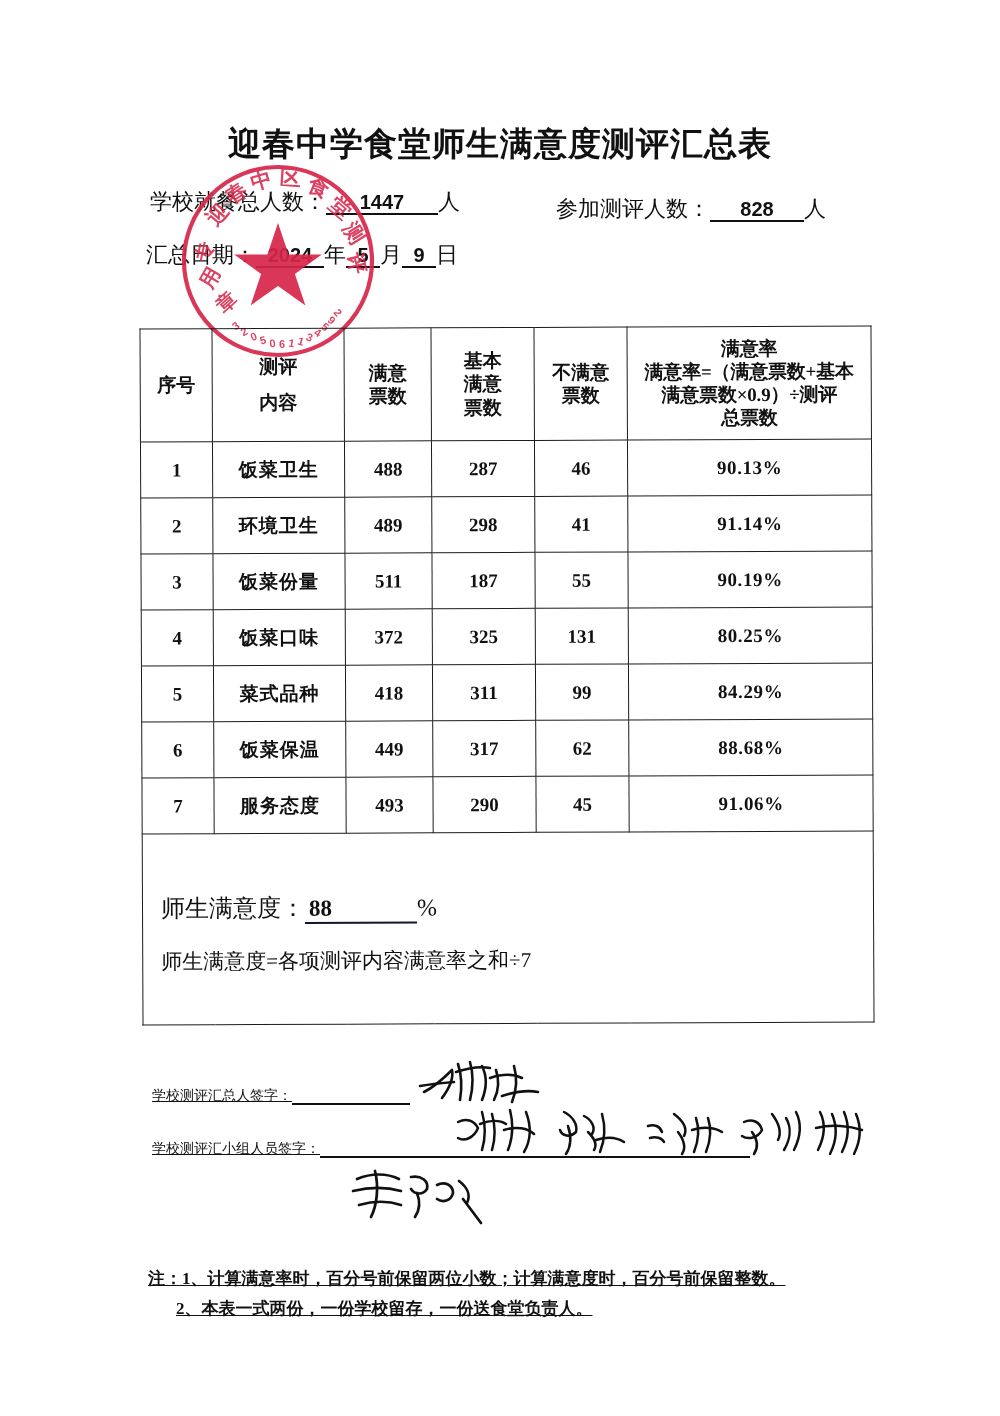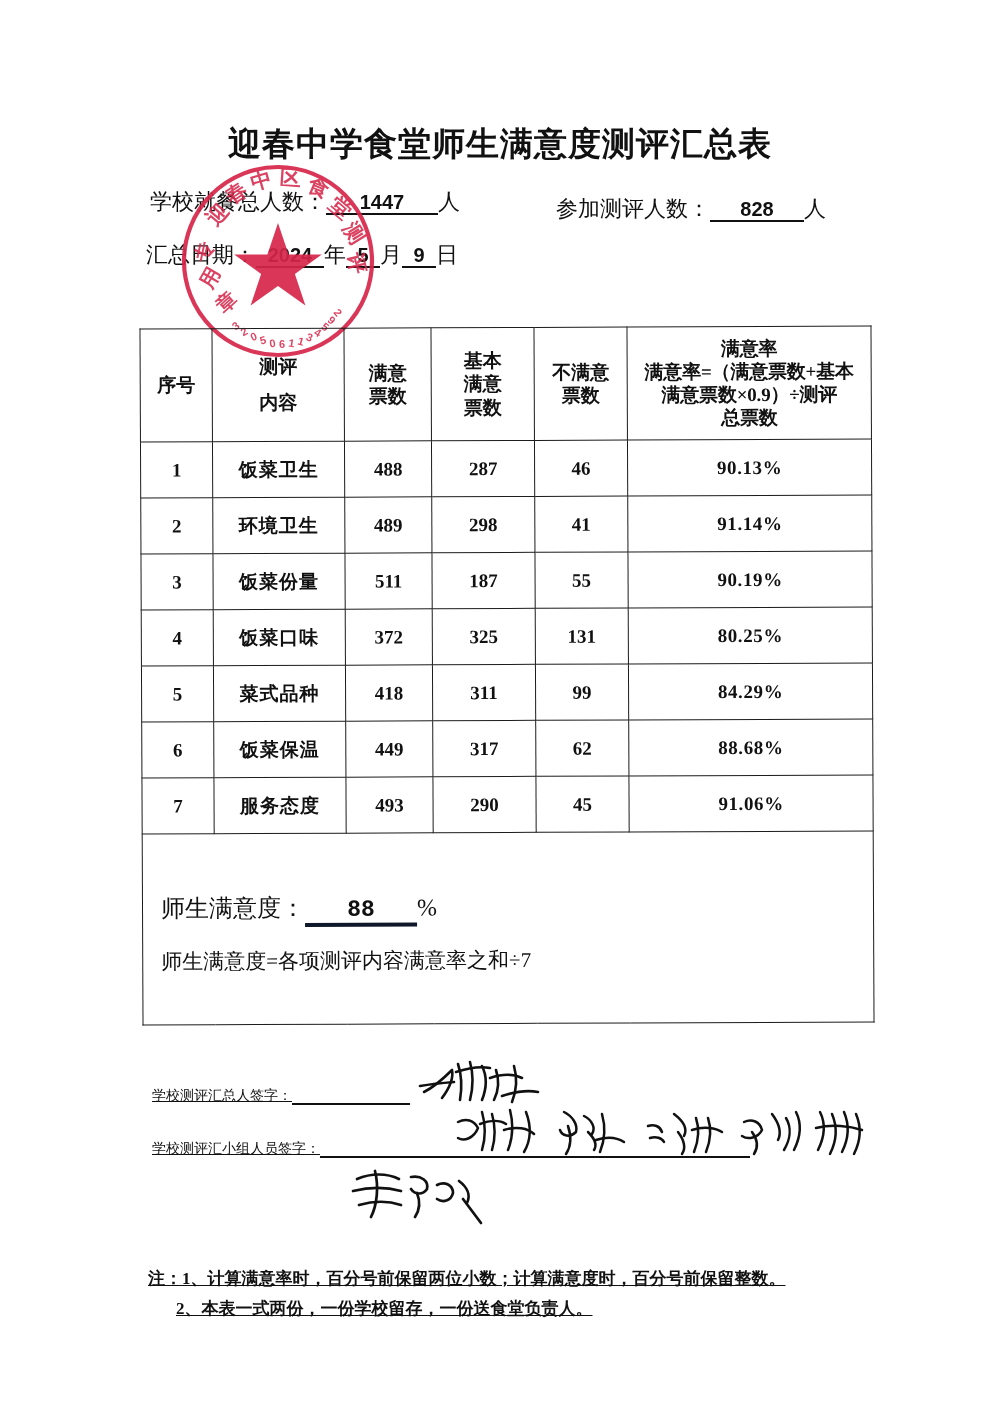--- a/index.html
+++ b/index.html
@@ -154,24 +154,24 @@
   #summary-formula-line {
     position: absolute;
     left: 18px;
     top: 113px;
     font-size: 21px;
     white-space: nowrap;
     font-weight: normal;
   }
   .blank-88 {
     display: inline-block;
-    border-bottom: 4px solid #0f172a;
+    border-bottom: 2px solid #0f172a;
     min-width: 104px;
-    text-align: center;
-    font-family: Liberation Mono, monospace;
+    text-align: left;
+    font-family: Liberation Serif, serif;
     font-weight: bold;
     font-size: 23px;
     padding: 0 4px;
   }
 
   
   .sig-row {
     position: absolute;
     left: 152px;
     font-size: 14px;

